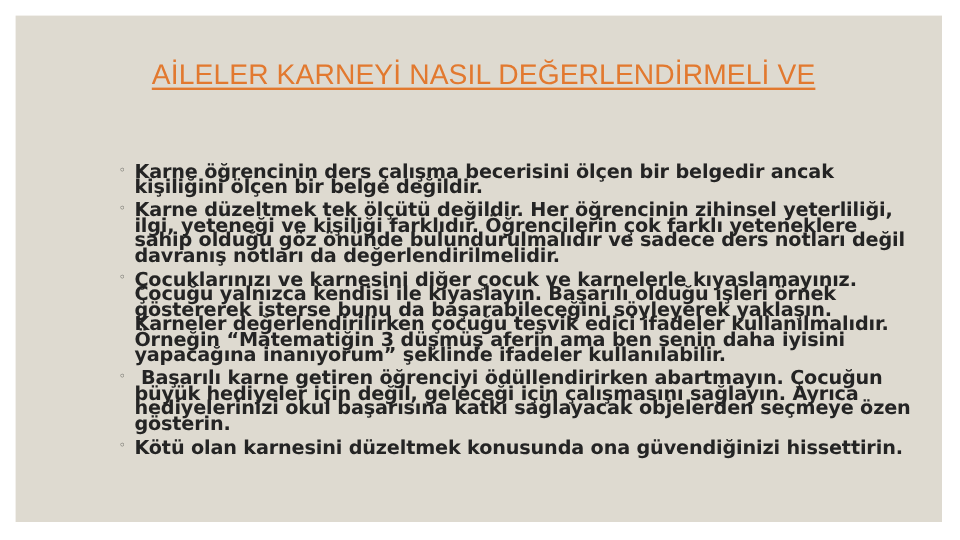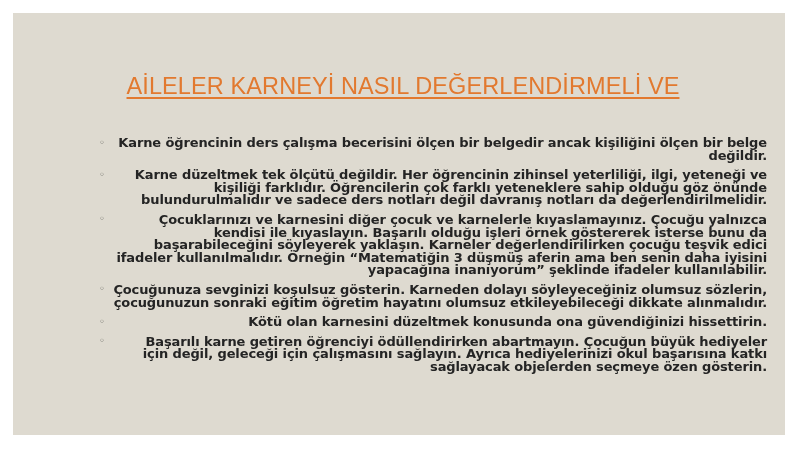--- a/index.html
+++ b/index.html
@@ -33,42 +33,41 @@
     font-size: 23.5px;
     font-weight: 400;
     line-height: 27px;
     letter-spacing: 0.1px;
     text-decoration: underline;
     text-underline-offset: 3px;
     text-decoration-thickness: 1.6px;
   }
   .slide-title .title-line {
     display: block;
-    margin-top: 24px;
   }
   .body-list {
     position: absolute;
     left: 86px;
     top: 124px;
     width: 668px;
     margin: 0;
     padding: 0;
     list-style: none;
   }
   .bullet-item {
     position: relative;
     padding-left: 13px;
     margin-bottom: 7px;
     color: #242424;
     font-family: "DejaVu Sans", sans-serif;
-    font-size: 13px;
+    font-size: 16px;
     font-weight: bold;
     line-height: 12.6px;
     letter-spacing: -0.12px;
-    text-align: right;
+    text-align: left;
     white-space: pre-wrap;
   }
   .bullet-item::before {
     content: "\25E6";
     position: absolute;
     left: 0;
     top: -0.5px;
     color: #5a5a55;
     font-size: 10px;
     font-weight: normal;
@@ -81,18 +80,17 @@
 <div class="slide">
 
   <div class="slide-title">
     <span class="title-line">AİLELER KARNEYİ NASIL DEĞERLENDİRMELİ VE</span>
   </div>
 
   <ul class="body-list">
     <li class="bullet-item">Karne öğrencinin ders çalışma becerisini ölçen bir belgedir ancak kişiliğini ölçen bir belge değildir.</li>
     <li class="bullet-item">Karne düzeltmek tek ölçütü değildir. Her öğrencinin zihinsel yeterliliği, ilgi, yeteneği ve kişiliği farklıdır. Öğrencilerin çok farklı yeteneklere sahip olduğu göz önünde bulundurulmalıdır ve sadece ders notları değil davranış notları da değerlendirilmelidir.</li>
     <li class="bullet-item">Çocuklarınızı ve karnesini diğer çocuk ve karnelerle kıyaslamayınız. Çocuğu yalnızca kendisi ile kıyaslayın. Başarılı olduğu işleri örnek göstererek isterse bunu da başarabileceğini söyleyerek yaklaşın. Karneler değerlendirilirken çocuğu teşvik edici ifadeler kullanılmalıdır. Örneğin “Matematiğin 3 düşmüş aferin ama ben senin daha iyisini yapacağına inanıyorum” şeklinde ifadeler kullanılabilir.</li>
-    <li class="bullet-item">Çocuğunuza sevginizi koşulsuz gösterin. Karneden dolayı söyleyeceğiniz olumsuz sözlerin, çocuğunuzun sonraki eğitim öğretim hayatını olumsuz etkileyebileceği dikkate alınmalıdır.</li>
+    <li class="bullet-item"> Başarılı karne getiren öğrenciyi ödüllendirirken abartmayın. Çocuğun büyük hediyeler için değil, geleceği için çalışmasını sağlayın. Ayrıca hediyelerinizi okul başarısına katkı sağlayacak objelerden seçmeye özen gösterin.</li>
     <li class="bullet-item">Kötü olan karnesini düzeltmek konusunda ona güvendiğinizi hissettirin.</li>
-    <li class="bullet-item"> Başarılı karne getiren öğrenciyi ödüllendirirken abartmayın. Çocuğun büyük hediyeler için değil, geleceği için çalışmasını sağlayın. Ayrıca hediyelerinizi okul başarısına katkı sağlayacak objelerden seçmeye özen gösterin.</li>
   </ul>
 
 </div>
 
 </body></html>

